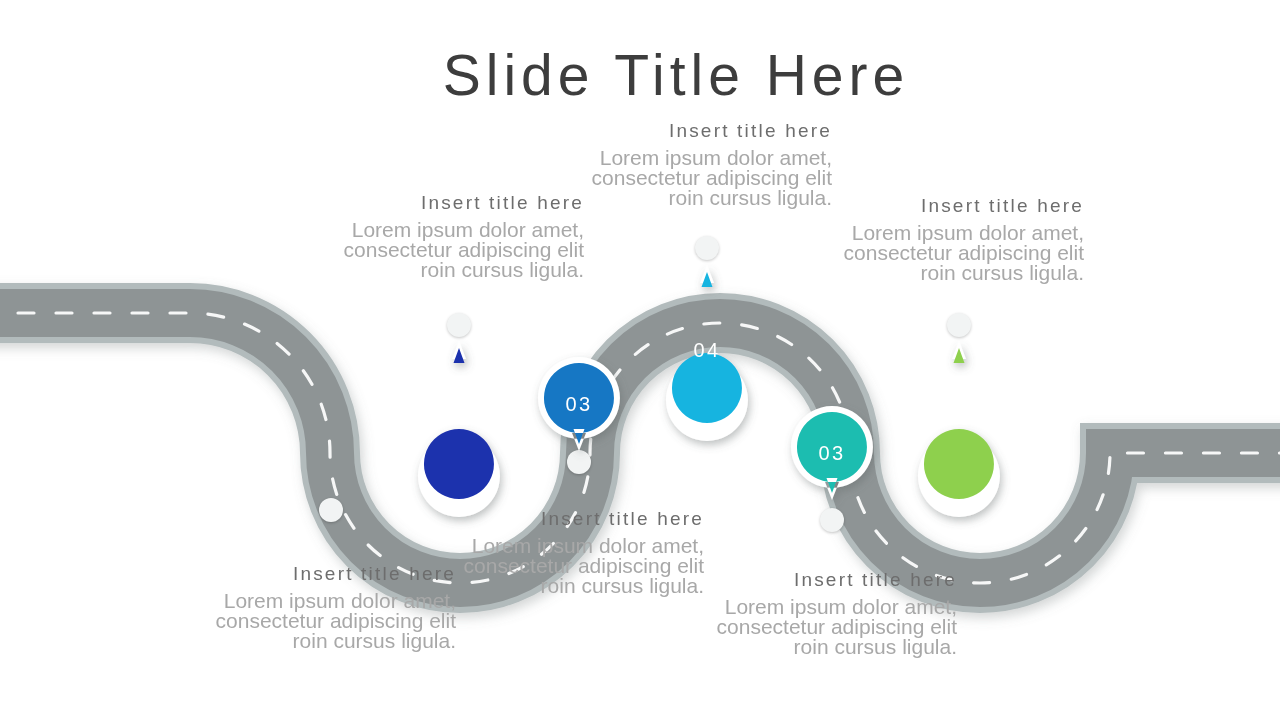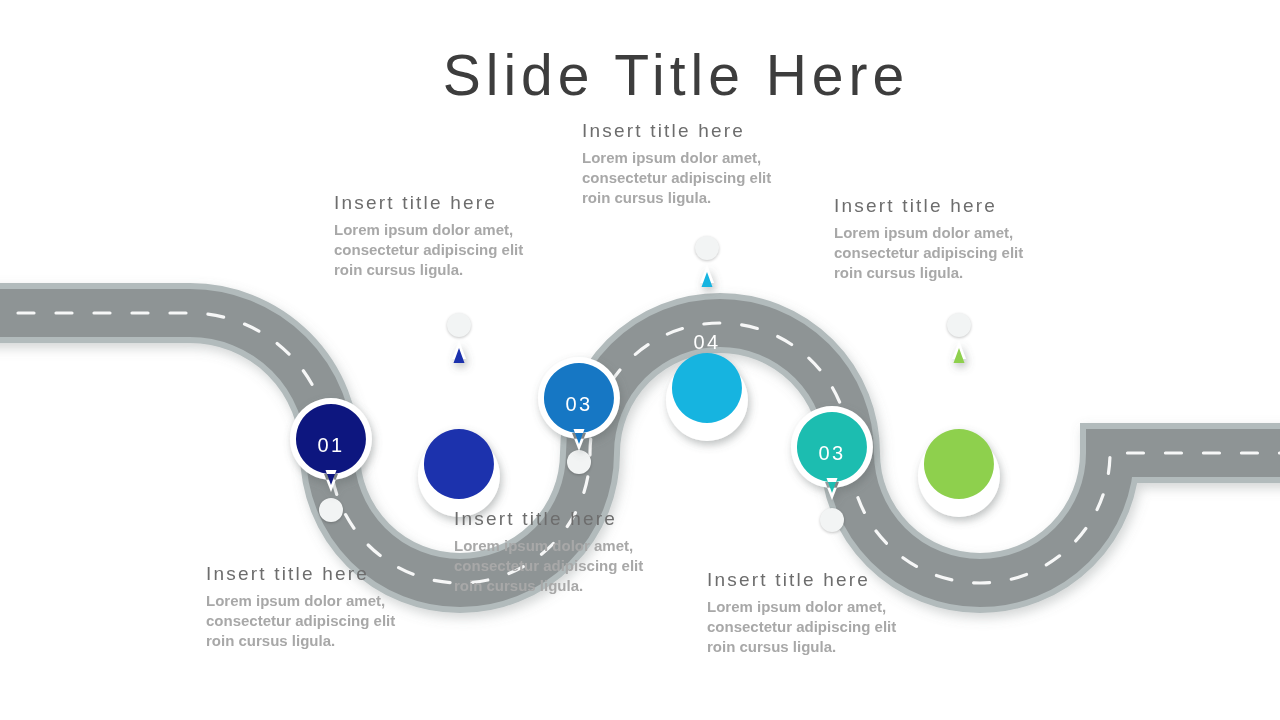--- a/index.html
+++ b/index.html
@@ -21,34 +21,34 @@
     color:#3d3d3d;
     font-weight:400;
     white-space:nowrap;
     margin-left:48px;
   }
 
   
   #road-svg{position:absolute;left:0;top:0;width:1280px;height:720px;}
 
   
-  .label-block{position:absolute;text-align:left;}
+  .label-block{position:absolute;text-align:right;}
   .label-title{
     font-size:19px;
     color:#6d6d6d;
     letter-spacing:2.2px;
     white-space:nowrap;
     margin-bottom:6px;
     font-weight:400;
   }
   .label-body{
-    font-size:15px;
+    font-size:21px;
     color:#a8a8a8;
     line-height:20px;
-    font-weight:700;
+    font-weight:400;
   }
 
   
   .marker{position:absolute;width:78px;height:78px;}
   .marker-svg{position:absolute;left:-9px;top:-14px;width:96px;height:110px;overflow:visible;}
   .marker-num{
     position:absolute;left:0;top:0;width:78px;height:78px;
     display:flex;align-items:center;justify-content:center;
     color:#ffffff;font-size:20px;letter-spacing:2.5px;
     pointer-events:none;
@@ -102,29 +102,20 @@
     </g>
   </svg>
 
   <div class="node-dot" style="left: 319px; top: 498px; background: rgb(242, 244, 244);"></div>
   <div class="node-dot" style="left: 447px; top: 313px; background: rgb(242, 244, 244);"></div>
   <div class="node-dot" style="left: 567px; top: 450px; background: rgb(242, 244, 244);"></div>
   <div class="node-dot" style="left: 695px; top: 236px; background: rgb(242, 244, 244);"></div>
   <div class="node-dot" style="left: 820px; top: 508px; background: rgb(242, 244, 244);"></div>
   <div class="node-dot" style="left: 947px; top: 313px; background: rgb(242, 244, 244);"></div>
 
-  <div class="marker down" style="left:292px;top:406px;">
-    <svg class="marker-svg" viewBox="0 0 96 110">
-      <g filter="url(#pinShadow)">
-        <path d="M48 6 A41 41 0 1 1 47.9 6 Z M41 82 L48 100 L55 82 Z" fill="#ffffff"></path>
-        <path d="M48 12 A35 35 0 1 1 47.9 12 Z M42.5 78 L48 93 L53.5 78 Z" fill="#11197f"></path>
-      </g>
-    </svg>
-    <div class="marker-num">01</div>
-  </div>
 
   <div class="marker up" style="left:420px;top:355px;">
     <svg class="marker-svg" viewBox="0 0 96 110">
       <g filter="url(#pinShadow)">
         <path d="M48 104 A41 41 0 1 1 47.9 104 Z M41 28 L48 10 L55 28 Z" fill="#ffffff"></path>
         <path d="M48 98 A35 35 0 1 1 47.9 98 Z M42.5 32 L48 17 L53.5 32 Z" fill="#1b30ad"></path>
       </g>
     </svg>
     <div class="marker-num" style="top:24px;">02</div>
   </div>
@@ -139,21 +130,21 @@
     <div class="marker-num">03</div>
   </div>
 
   <div class="marker up" style="left:668px;top:279px;">
     <svg class="marker-svg" viewBox="0 0 96 110">
       <g filter="url(#pinShadow)">
         <path d="M48 104 A41 41 0 1 1 47.9 104 Z M41 28 L48 10 L55 28 Z" fill="#ffffff"></path>
         <path d="M48 98 A35 35 0 1 1 47.9 98 Z M42.5 32 L48 17 L53.5 32 Z" fill="#18b4e0"></path>
       </g>
     </svg>
-    <div class="marker-num" style="top:24px;">04</div>
+    <div class="marker-num" style="top:32px;">04</div>
   </div>
 
   <div class="marker down" style="left:793px;top:414px;">
     <svg class="marker-svg" viewBox="0 0 96 110">
       <g filter="url(#pinShadow)">
         <path d="M48 6 A41 41 0 1 1 47.9 6 Z M41 82 L48 100 L55 82 Z" fill="#ffffff"></path>
         <path d="M48 12 A35 35 0 1 1 47.9 12 Z M42.5 78 L48 93 L53.5 78 Z" fill="#1bbdb0"></path>
       </g>
     </svg>
     <div class="marker-num">03</div>

